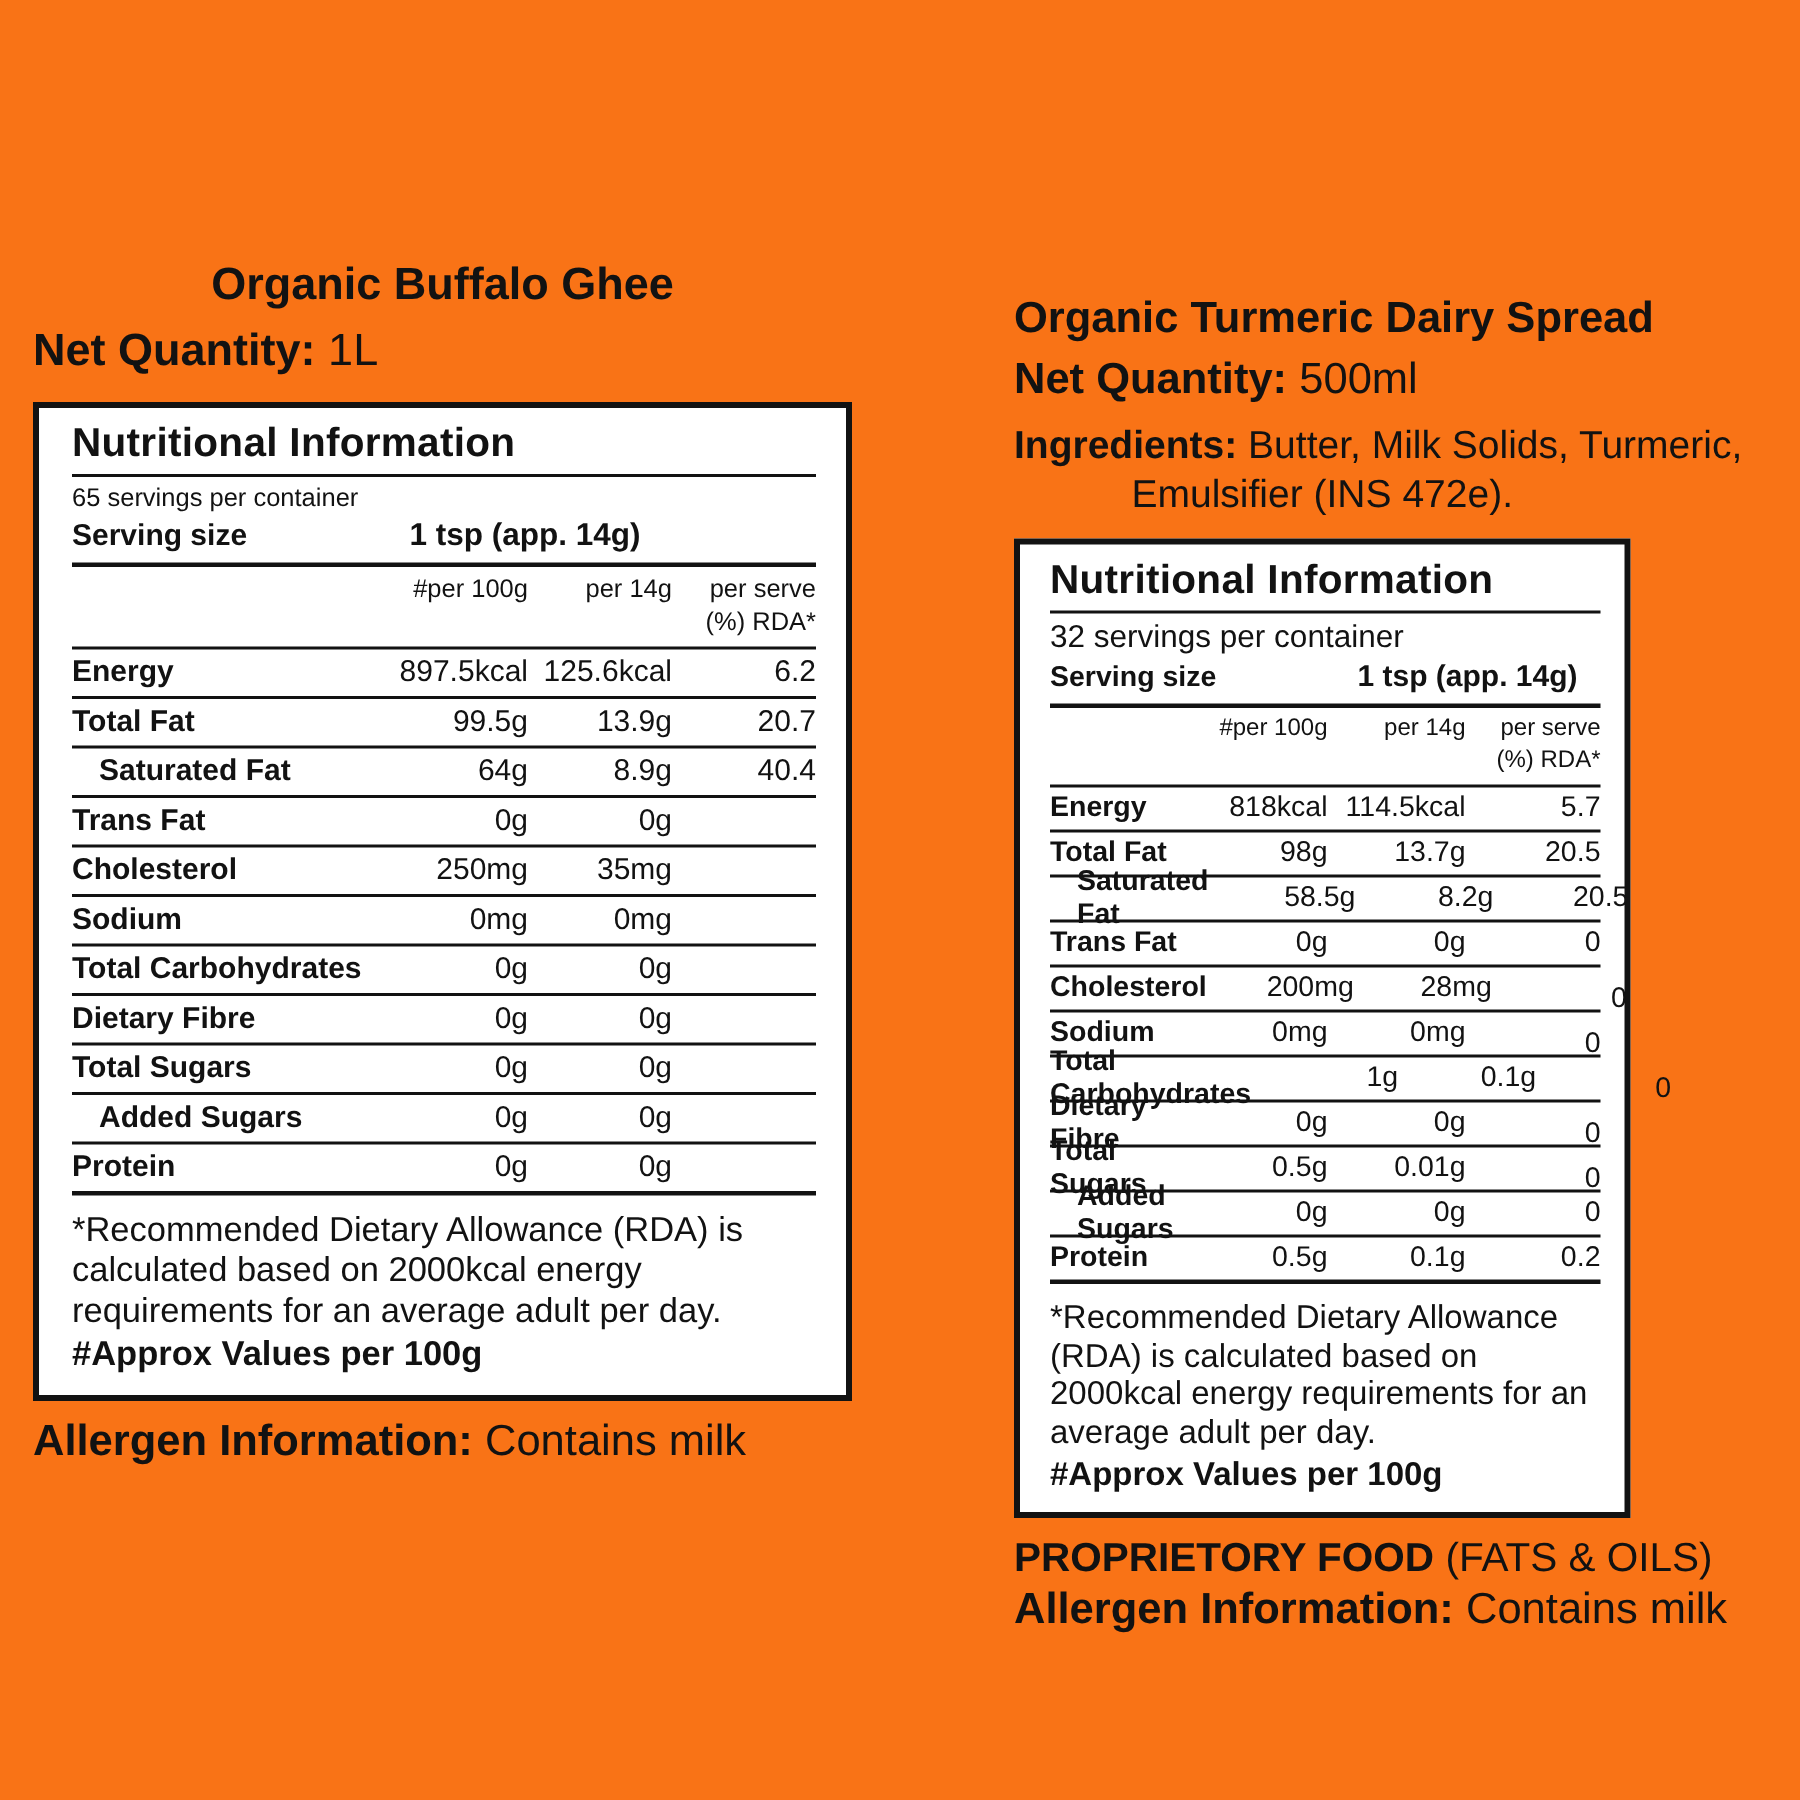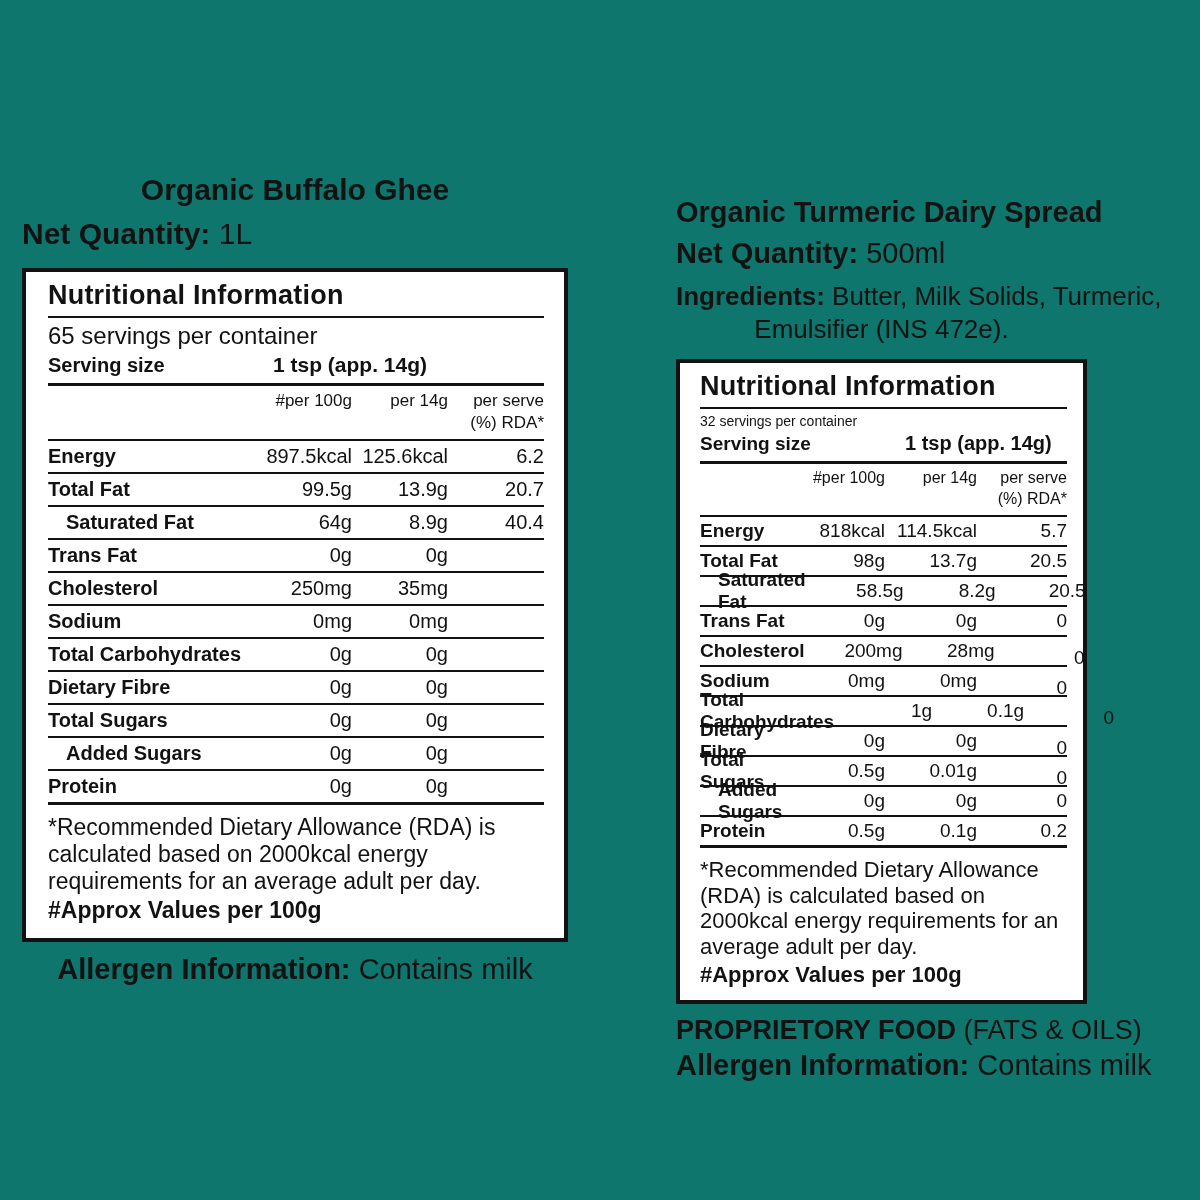--- a/index.html
+++ b/index.html
@@ -1,19 +1,19 @@
 <!DOCTYPE html>
 <html><head>
 <meta charset="utf-8">
 <style>
   html,body{margin:0;padding:0;background:#ffffff;}
   .canvas{
     position:relative;
     width:1200px;height:1200px;
-    background:#0f766e;
+    background:#f97316;
     color:#121212;
     font-family:"Liberation Sans", sans-serif;
     overflow:hidden;
   }
   .col{position:absolute;}
   .col-left{left:22px;top:168px;width:546px;}
   .col-right{left:676px;top:160px;width:411px;margin-top:32px;}
 
   .title{text-align:center;font-weight:700;font-size:30px;line-height:1.45;white-space:nowrap;}
   .col-right .title{font-size:29px;line-height:1.42;}
@@ -28,22 +28,22 @@
   .panel{
     border:4px solid #121212;
     background:#ffffff;
     margin-top:13px;
     padding:8px 20px 14px 22px;
   }
   .col-right .panel{padding:8px 16px 12px 20px;margin-top:14px;}
   .panel-heading{font-size:27px;font-weight:700;letter-spacing:0.2px;}
   .rule{height:2px;background:#121212;margin:5px 0 4px 0;}
   .rule-thick{height:3px;background:#121212;margin:3px 0 0 0;}
-  .servings{font-size:24px;margin-top:3px;}
-  .col-right .servings{font-size:14px;}
+  .servings{font-size:17px;margin-top:3px;}
+  .col-right .servings{font-size:21px;}
   .serving-row{display:flex;align-items:baseline;font-weight:700;font-size:20px;margin-top:3px;padding-bottom:3px;}
   .col-right .serving-row{font-size:19px;}
   .ss-label{width:225px;flex:0 0 auto;}
   .col-right .ss-label{width:205px;}
   .ss-value{font-size:21px;}
   .col-right .ss-value{font-size:20px;}
 
   .hdr-row{display:flex;align-items:flex-start;font-size:17px;line-height:1.3;
            padding:4px 0 5px 0;border-bottom:2px solid #121212;}
   .col-right .hdr-row{font-size:16px;}
@@ -61,21 +61,21 @@
   .nlabel{flex:1 1 auto;font-weight:700;}
   .nrow.indent .nlabel{padding-left:18px;}
   .low{position:relative;top:7px;}
 
   .footnote{font-size:23px;line-height:1.17;margin-top:9px;}
   .col-right .footnote{font-size:22px;}
   .approx{font-size:23px;font-weight:700;margin-top:2px;}
   .col-right .approx{font-size:22px;}
 
   .category{text-align:left;font-size:27px;margin-top:11px;white-space:nowrap;}
-  .allergen{text-align:center;font-size:29px;margin-top:11px;white-space:nowrap;}
+  .allergen{text-align:left;font-size:29px;margin-top:11px;white-space:nowrap;}
   .col-right .allergen{margin-top:3px;}
 </style>
 </head>
 <body>
 
 <div class="canvas">
 
   <div class="col col-left">
     <div class="title">Organic Buffalo Ghee</div>
     <div class="netq">

